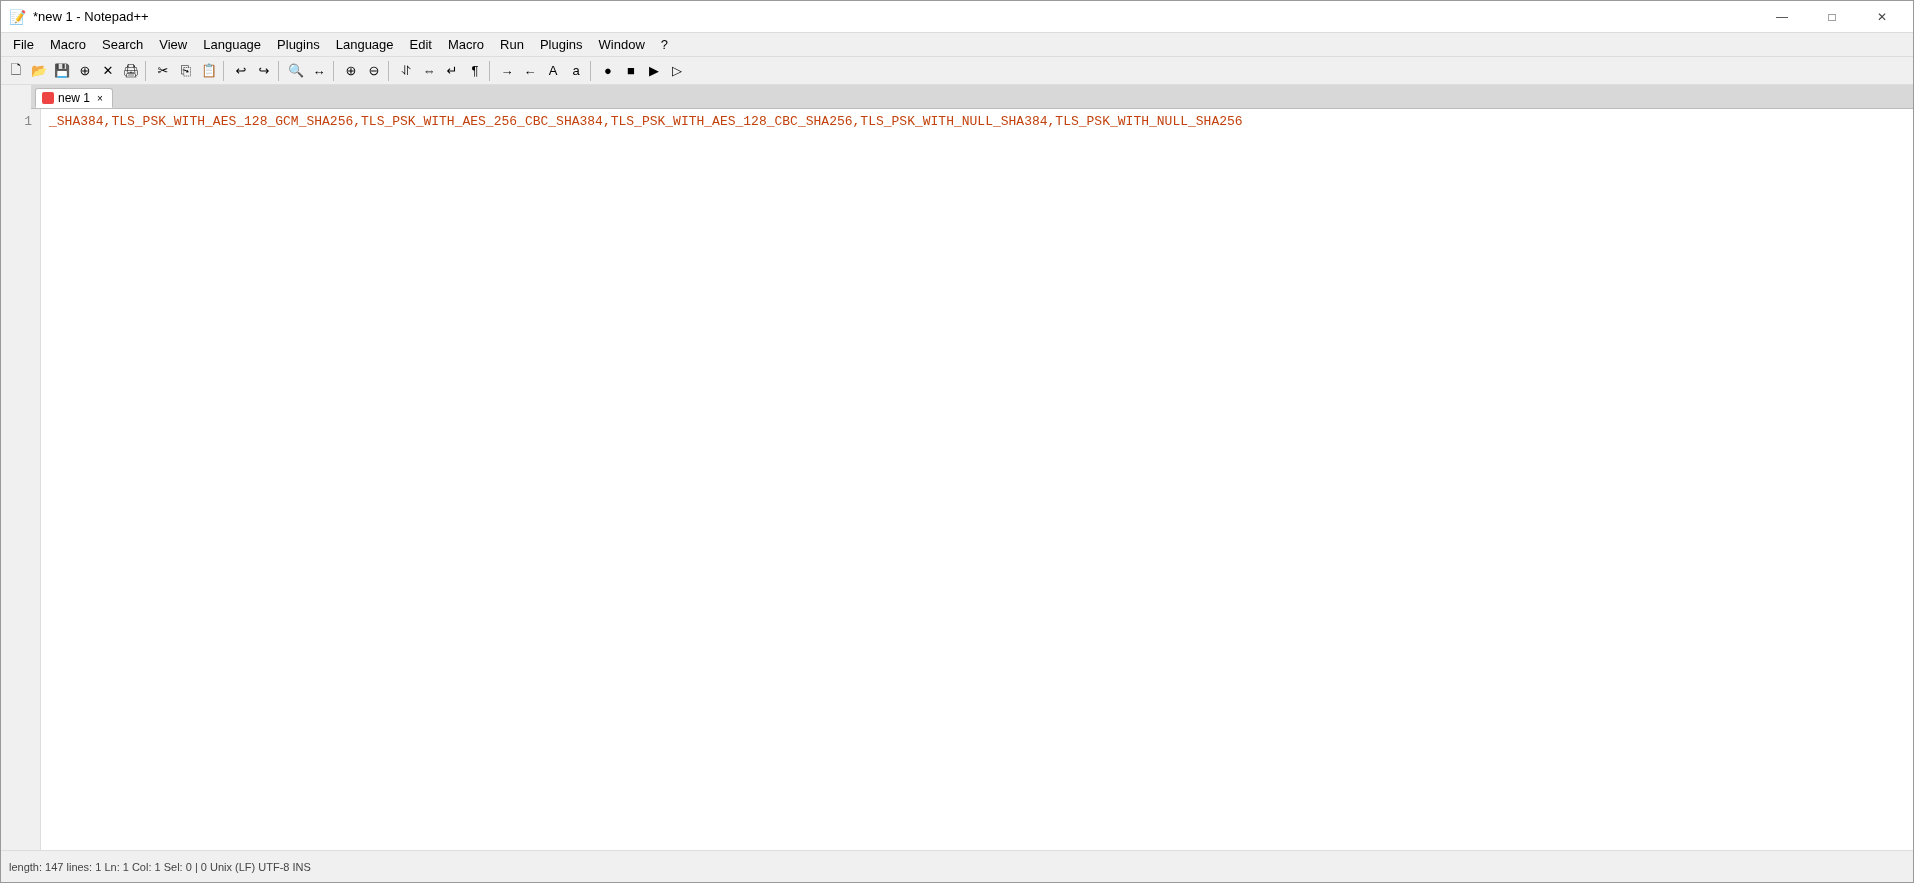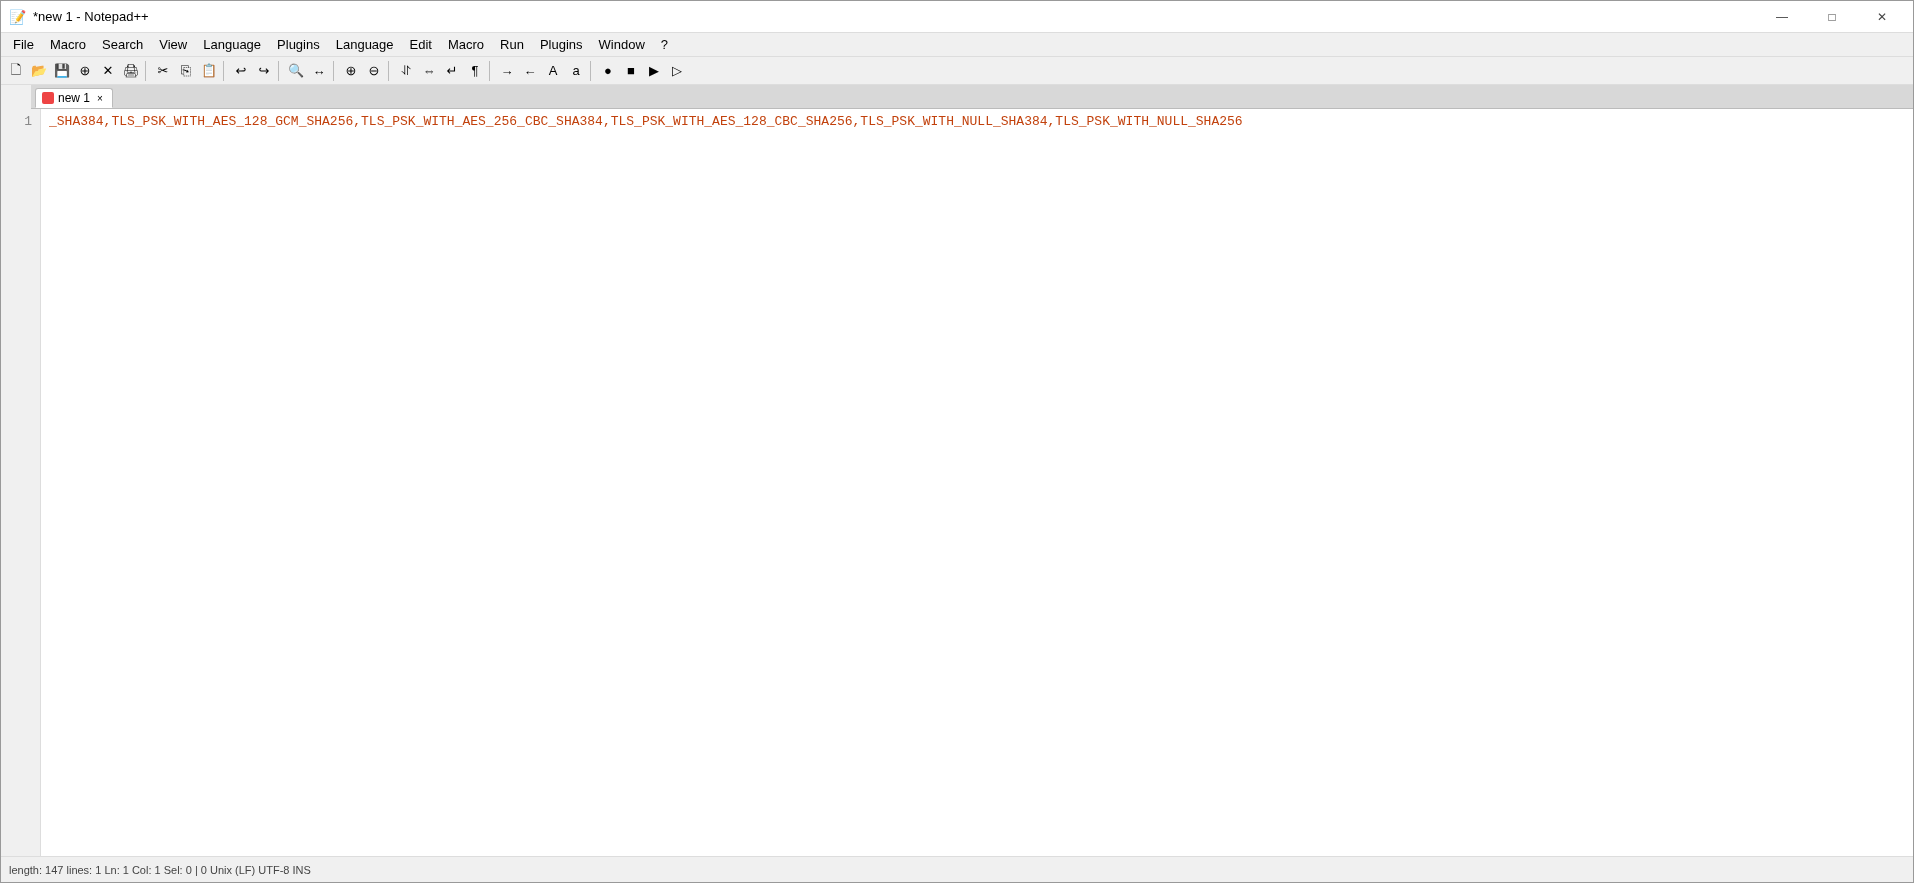--- a/index.html
+++ b/index.html
@@ -176,21 +176,21 @@
       font-size: 13px;
       color: #c2410c;
       line-height: 18px;
       overflow-x: auto;
       white-space: pre;
       outline: none;
     }
 
     
     #status-bar {
-      height: 26px;
+      height: 32px;
       background: #f0f0f0;
       border-top: 1px solid #ddd;
       display: flex;
       align-items: center;
       padding: 0 8px;
       font-size: 11px;
       color: #444;
       gap: 16px;
     }
   </style>

